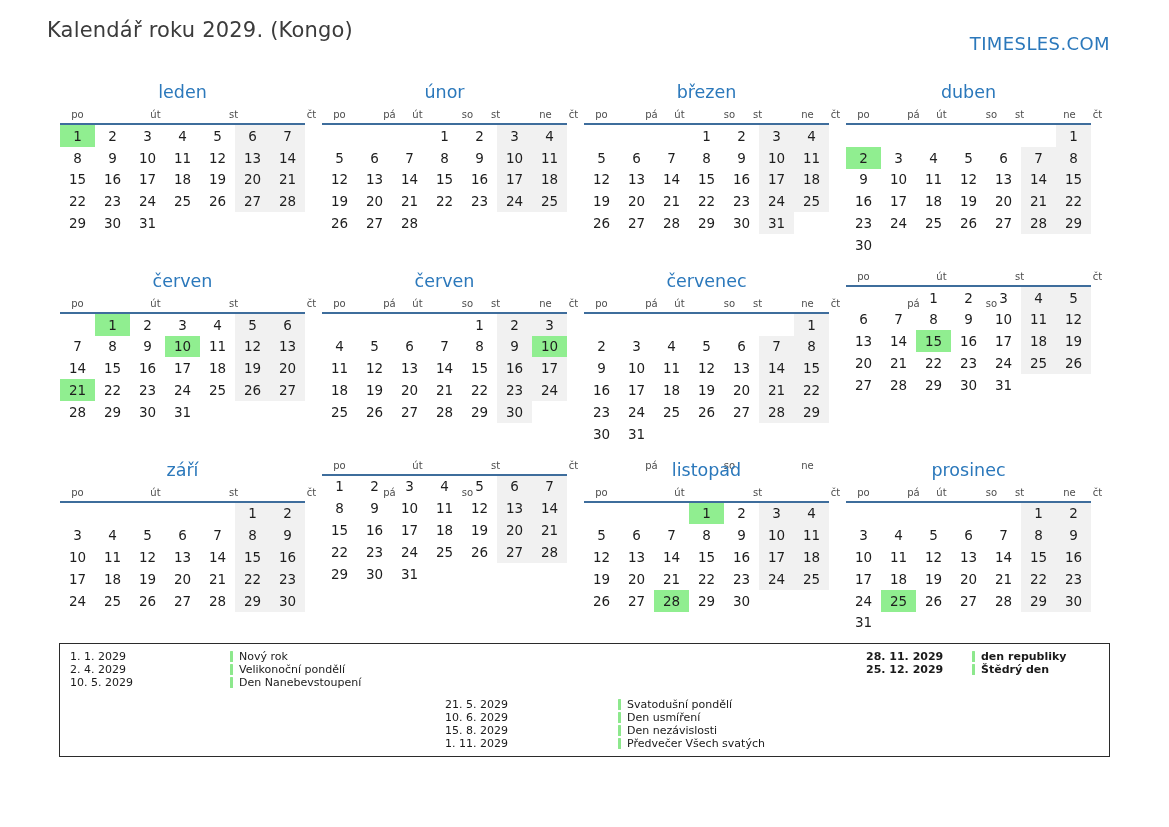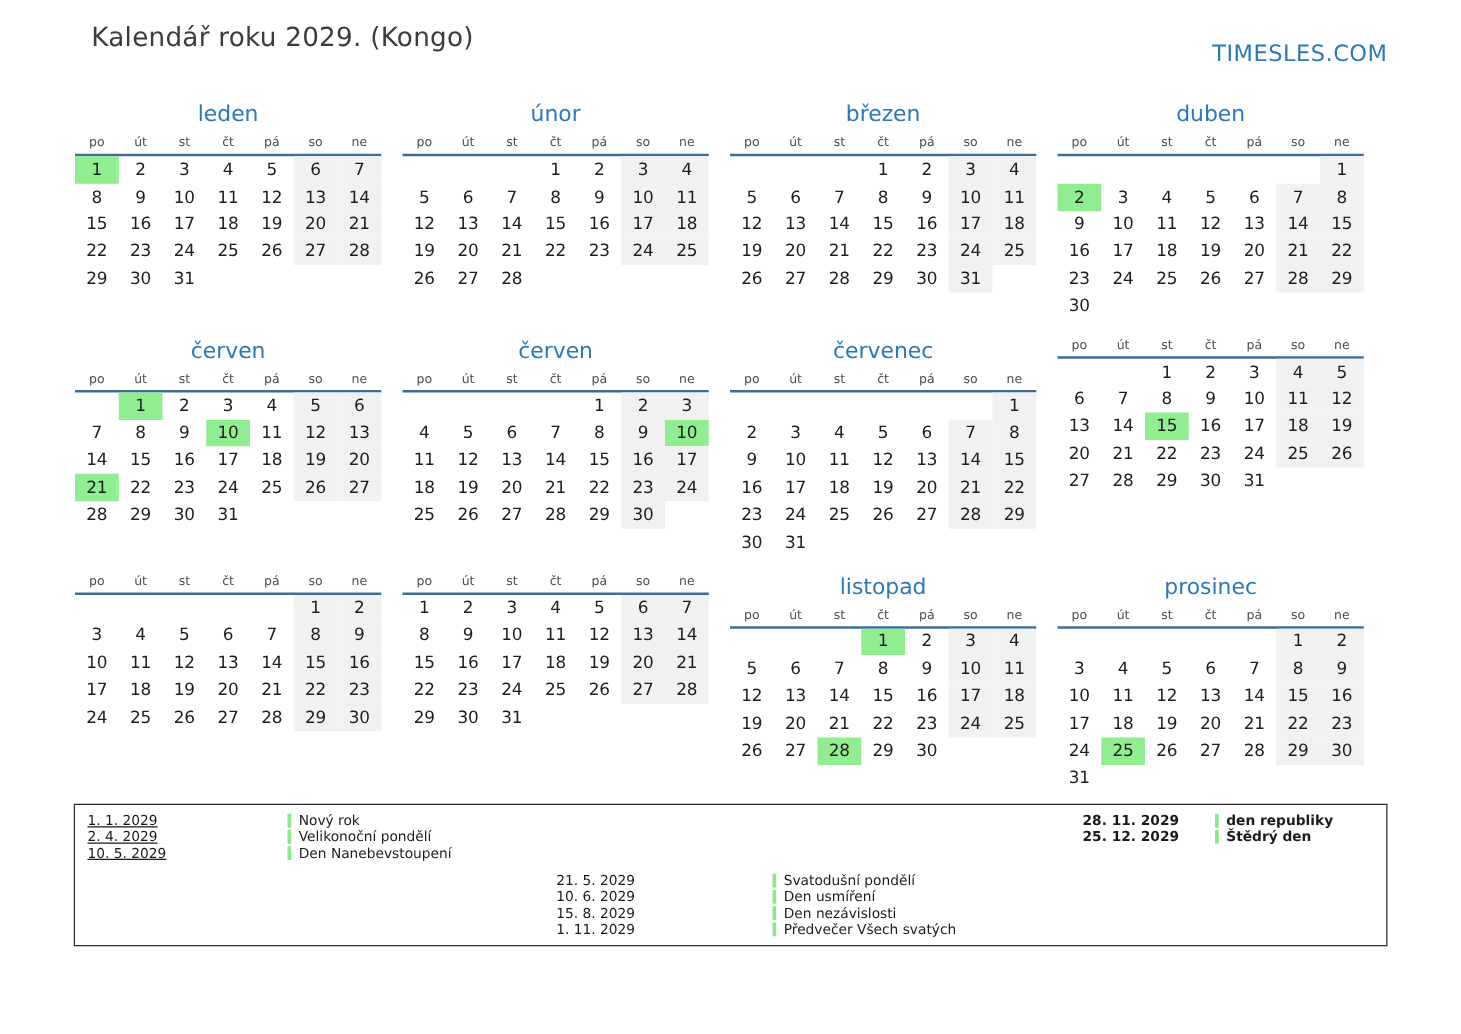--- a/index.html
+++ b/index.html
@@ -12,21 +12,21 @@
   }
   *{box-sizing:border-box;margin:0;padding:0;}
   html,body{background:#fff;}
   body{
     width:1169px;height:827px;position:relative;overflow:hidden;
     font-family:"DejaVu Sans","Liberation Sans",sans-serif;
     color:var(--text-dark);
   }
   .page-header{
     display:flex;justify-content:space-between;align-items:flex-start;
-    padding:18px 59px 0 73px;
+    padding:18px 59px 0 47px;
   }
   .page-title{
     font-size:21px;color:#3b3b3b;letter-spacing:0.2px;
   }
   .brand a{
     font-size:18px;color:var(--accent-blue);text-decoration:none;
     letter-spacing:0.4px;display:inline-block;margin-top:15px;
   }
   .months-grid{
     display:grid;
@@ -36,20 +36,21 @@
   }
   .month{width:245px;}
   .month-title{
     text-align:center;font-size:17.5px;color:var(--accent-blue);
     margin-bottom:7px;
   }
   .wdays{
     display:grid;grid-template-columns:repeat(7,35px);
     border-bottom:2px solid var(--rule-blue);
     padding-bottom:3px;
+    gap:43px;
   }
   .wd{
     font-size:10px;color:#4d4d4d;text-align:center;
   }
   .weeks{
     display:grid;grid-template-columns:repeat(7,35px);
     grid-auto-rows:21.8px;
   }
   .cell{
     display:flex;align-items:center;justify-content:center;
@@ -62,21 +63,21 @@
     border:1px solid #2b2b2b;
     padding:6px 0 6px 10px;
     display:flex;
     min-height:62px;
   }
   .leg-group{display:flex;flex-direction:column;}
   .leg-group.g1{width:375px;}
   .leg-group.g2{width:421px;margin-top:48px;}
   .leg-group.g3{width:230px;font-weight:bold;}
   .leg-row{display:flex;align-items:center;font-size:11px;line-height:13px;height:13px;}
-  .leg-group.g1 .leg-date{width:160px;text-decoration:underline;}
+  .leg-group.g1 .leg-date{width:160px;}
   .leg-group.g2 .leg-date{width:173px;}
   .leg-group.g3 .leg-date{width:106px;}
   .leg-date{flex:none;color:#1a1a1a;}
   .leg-bar{
     flex:none;width:3px;height:11px;background:var(--legend-bar-green);
     margin-right:6px;border-radius:0.5px;
   }
   .leg-name{color:#1a1a1a;white-space:nowrap;}
 </style>
 </head>
@@ -489,20 +490,21 @@
         <div class="cell">27</div>
         <div class="cell">28</div>
         <div class="cell">29</div>
         <div class="cell">30</div>
         <div class="cell">31</div>
         <div class="cell"></div>
         <div class="cell"></div>
       </div>
     </div>
     <div class="month">
+      <div class="month-title">září</div>
       <div class="wdays">
         <div class="wd">po</div>
         <div class="wd">út</div>
         <div class="wd">st</div>
         <div class="wd">čt</div>
         <div class="wd">pá</div>
         <div class="wd">so</div>
         <div class="wd">ne</div>
       </div>
       <div class="weeks">

